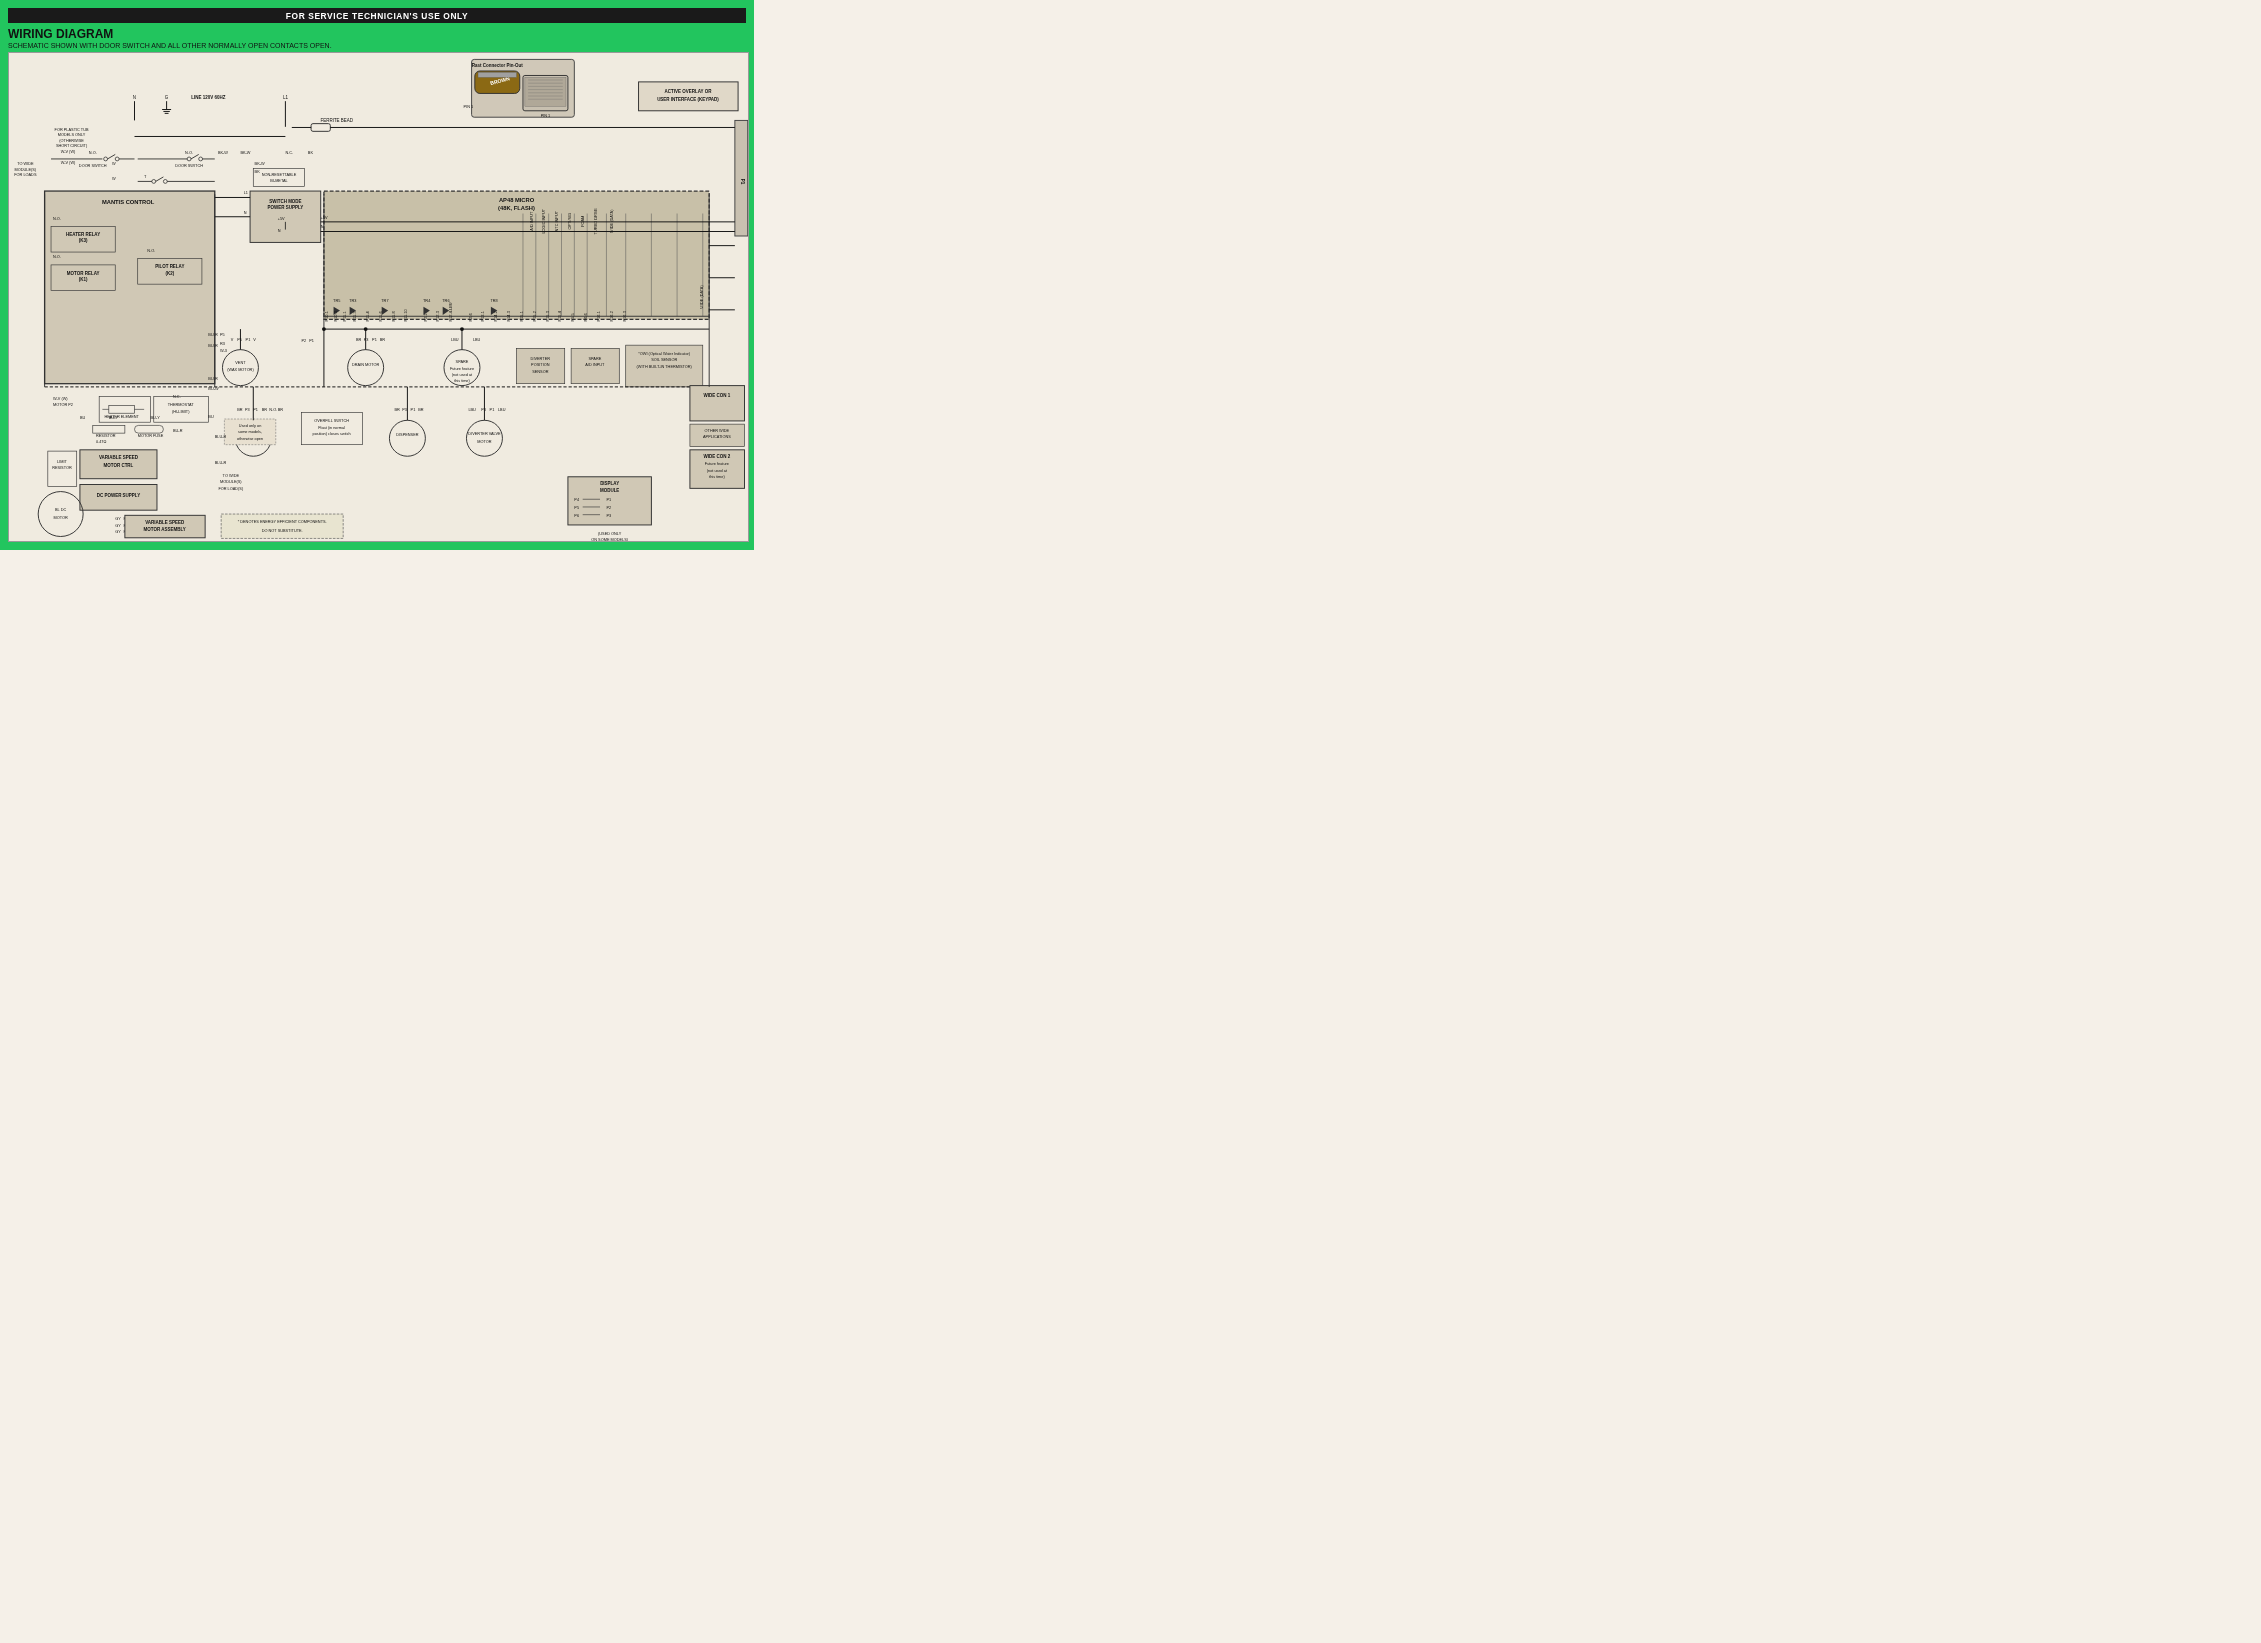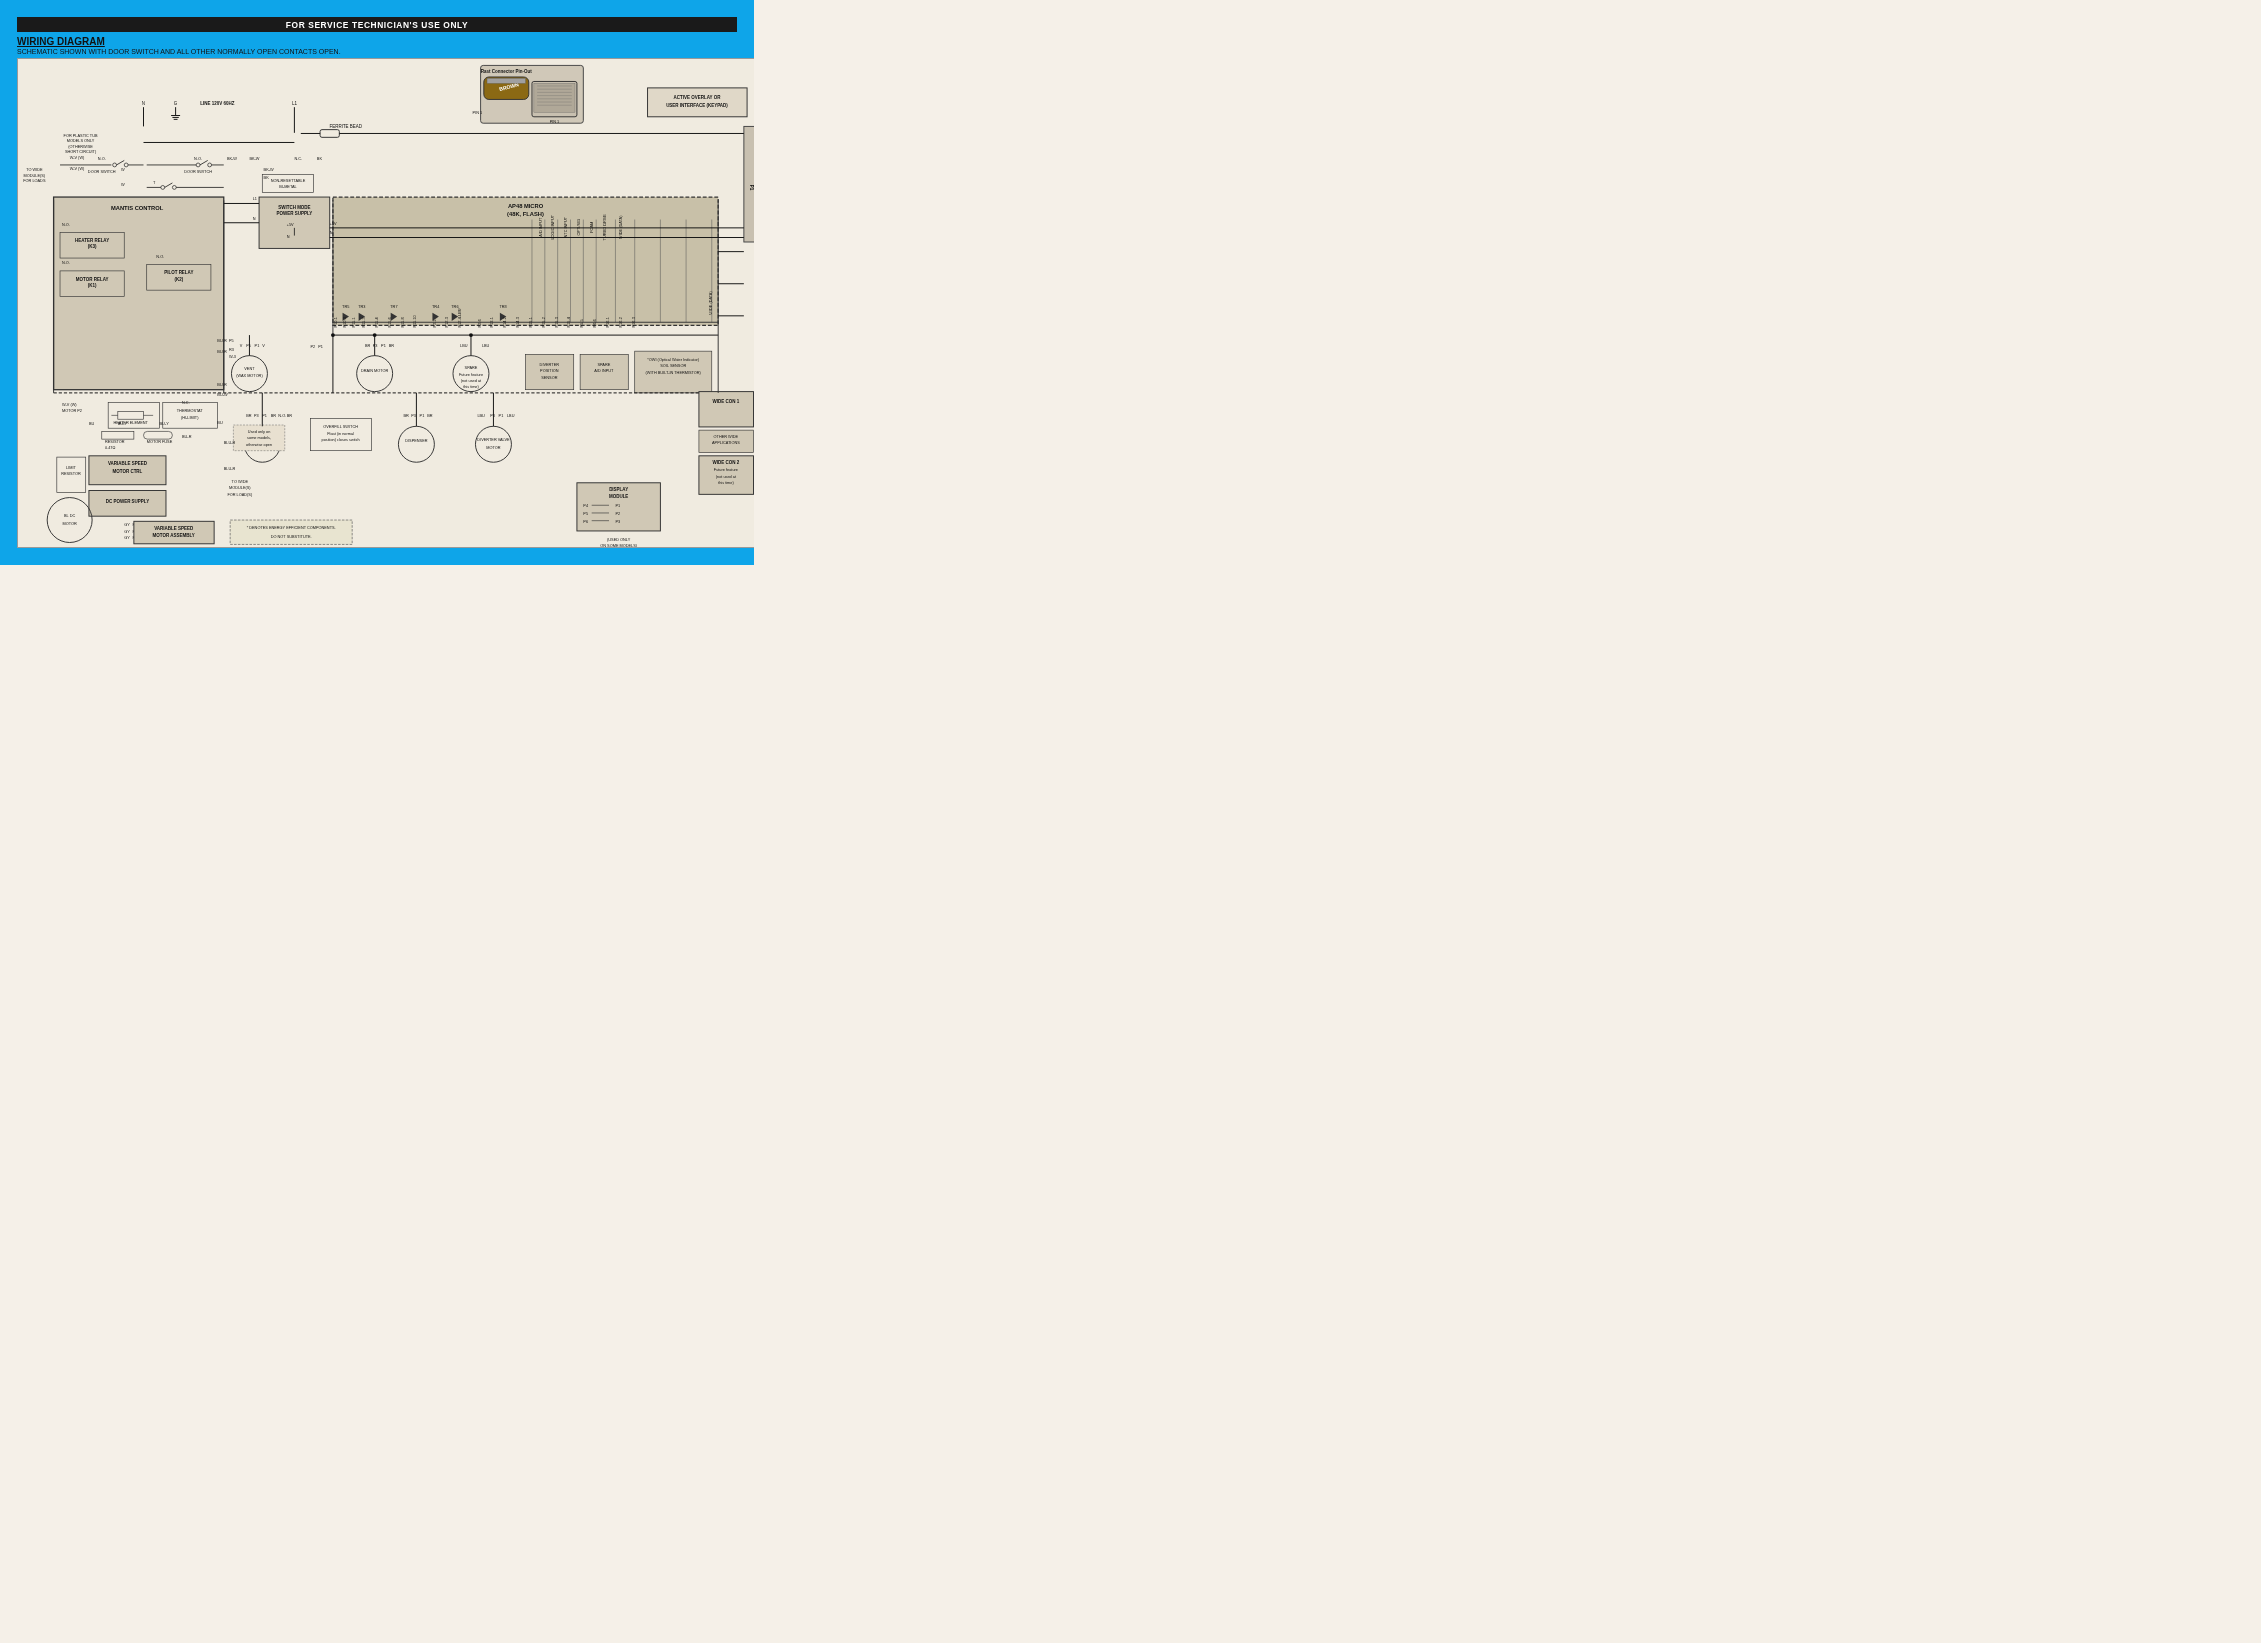--- a/index.html
+++ b/index.html
@@ -5,41 +5,40 @@
     * { margin: 0; padding: 0; box-sizing: border-box; }
     body {
       background: #f5f0e8;
       font-family: Arial, sans-serif;
       width: 754px;
       min-height: 548px;
       overflow-x: auto;
     }
     .page {
       width: 754px;
-      background: #0ea5e9;
+      background: #22c55e;
       position: relative;
-      padding: 17px;
+      padding: 8px;
     }
     .header-bar {
       background: #1a1a1a;
       color: white;
       text-align: center;
       font-size: 8.4px;
       font-weight: bold;
       padding: 2.6px 0;
       letter-spacing: 0.6px;
       margin-bottom: 3.9px;
     }
     .title-section {
       margin-bottom: 2.6px;
     }
     .wiring-title {
-      font-size: 10px;
+      font-size: 12px;
       font-weight: bold;
-      text-decoration: underline;
       color: #111;
     }
     .subtitle {
       font-size: 7px;
       color: #111;
       margin-top: 1.3px;
     }
     .diagram-area {
       position: relative;
       width: 741px;

